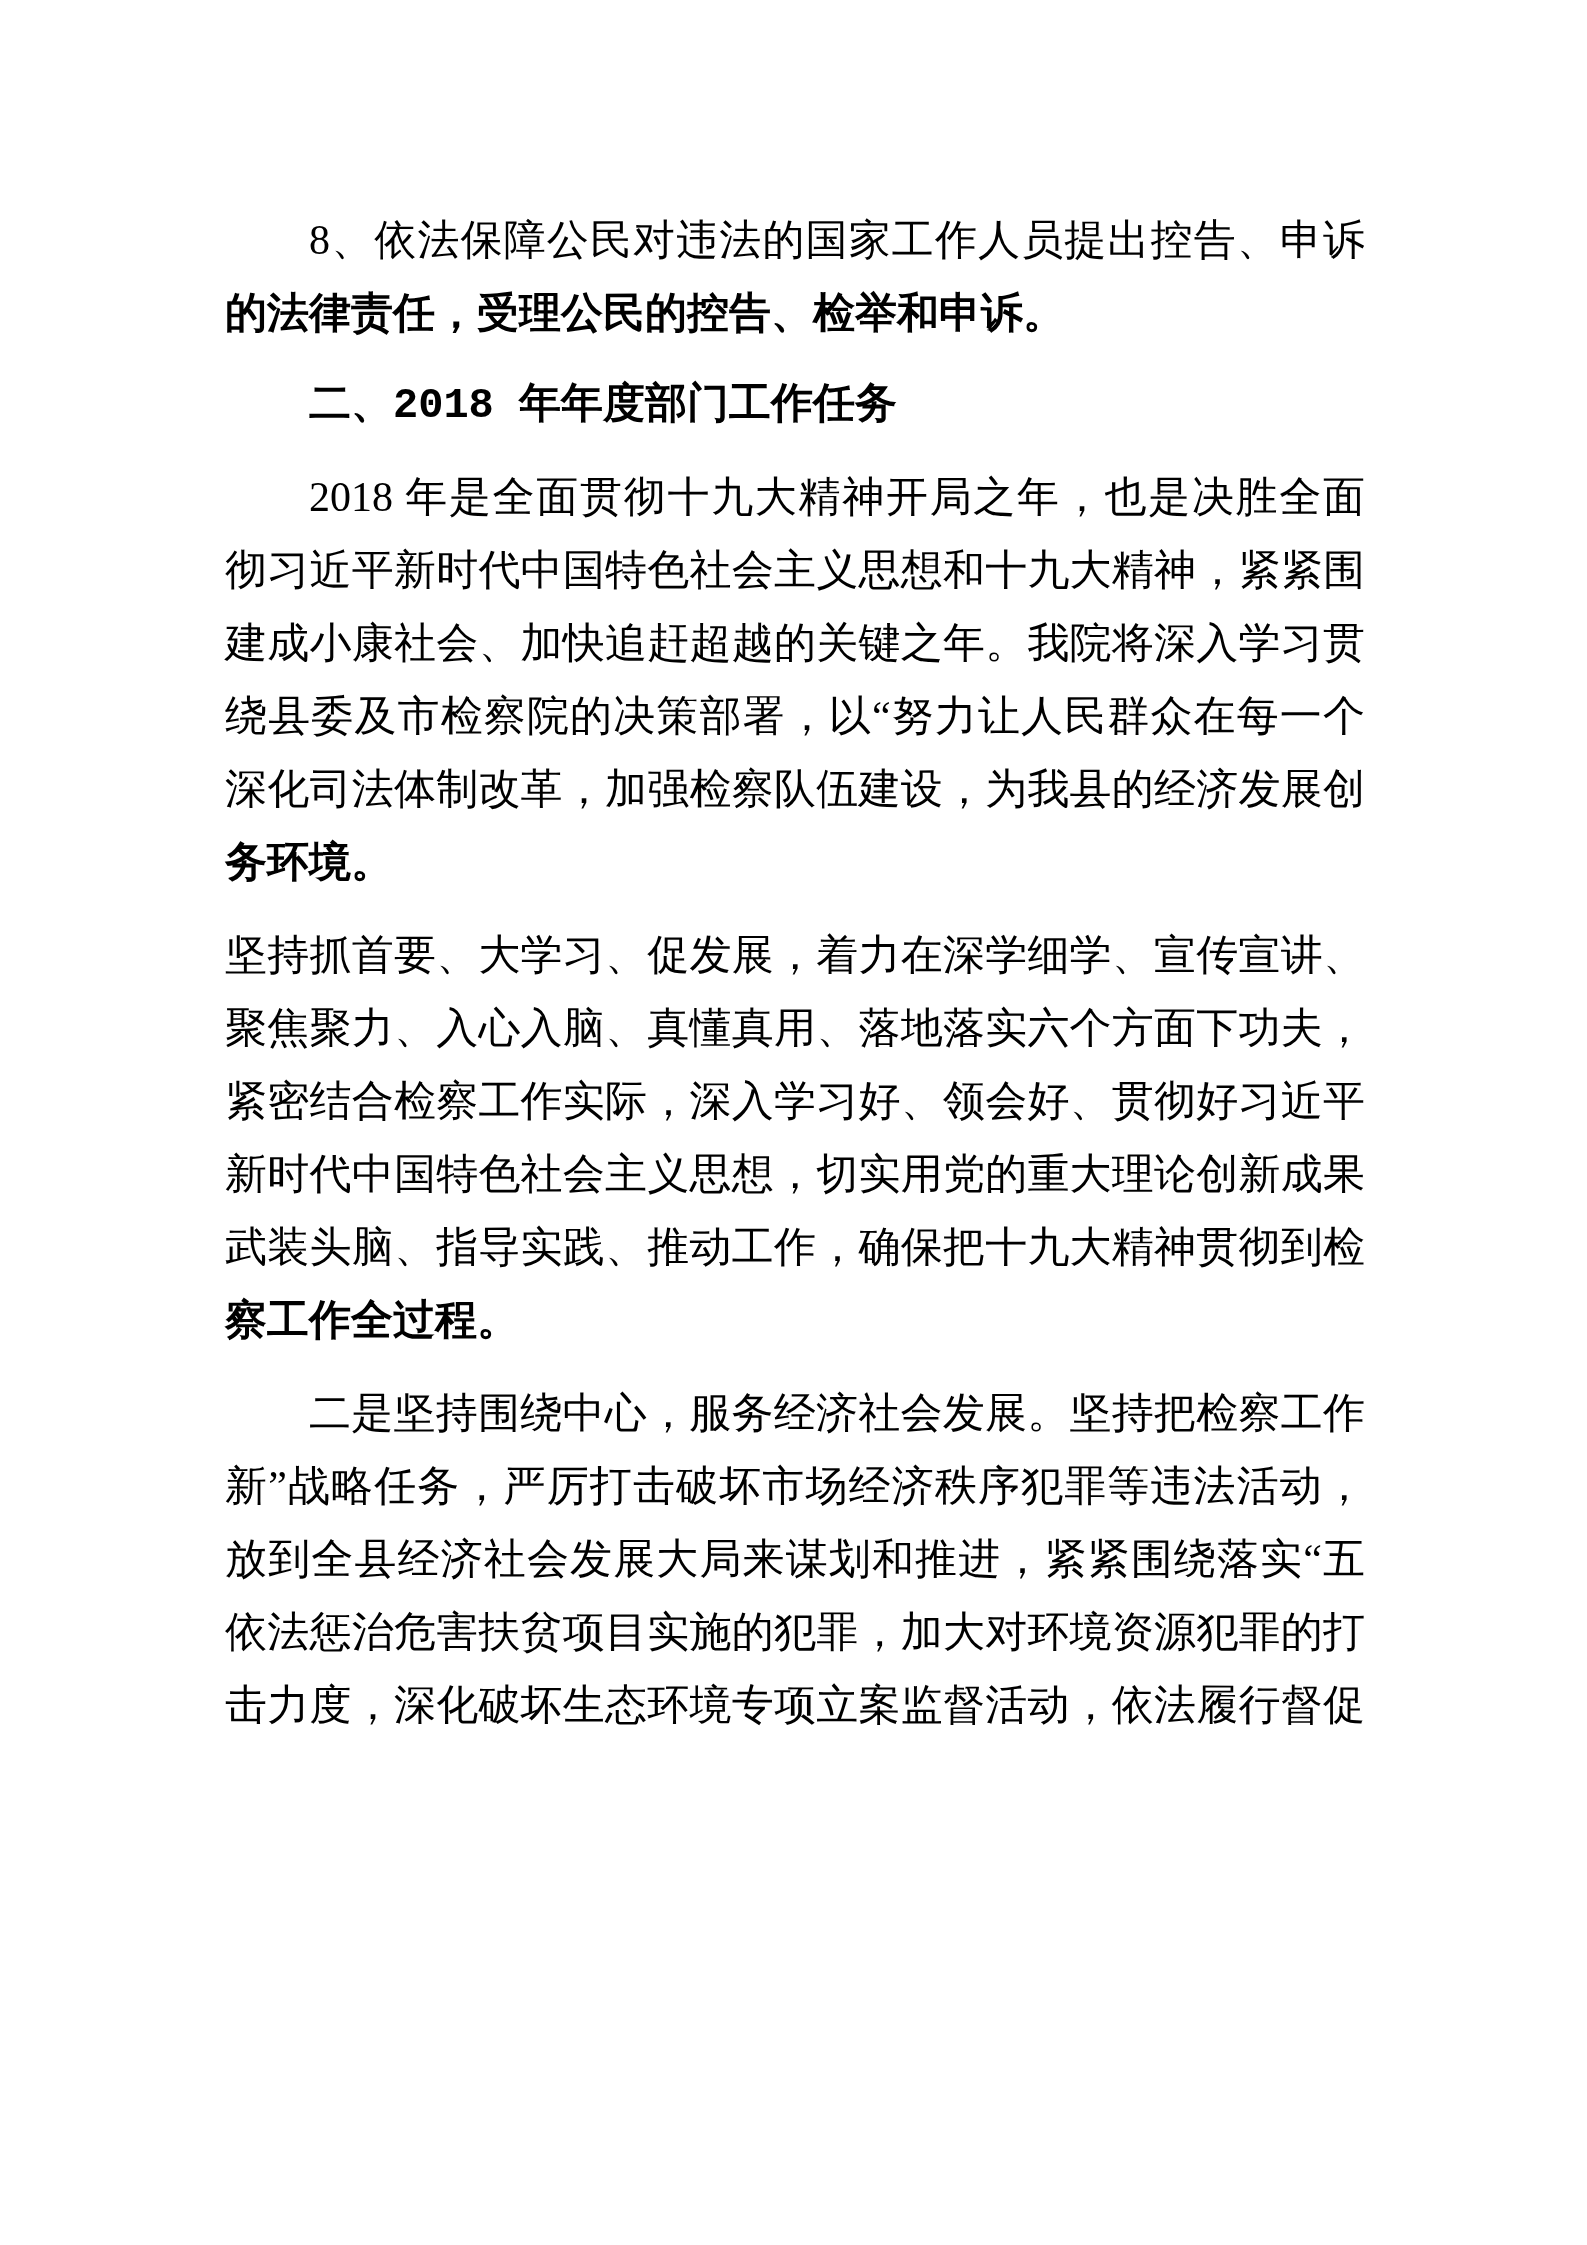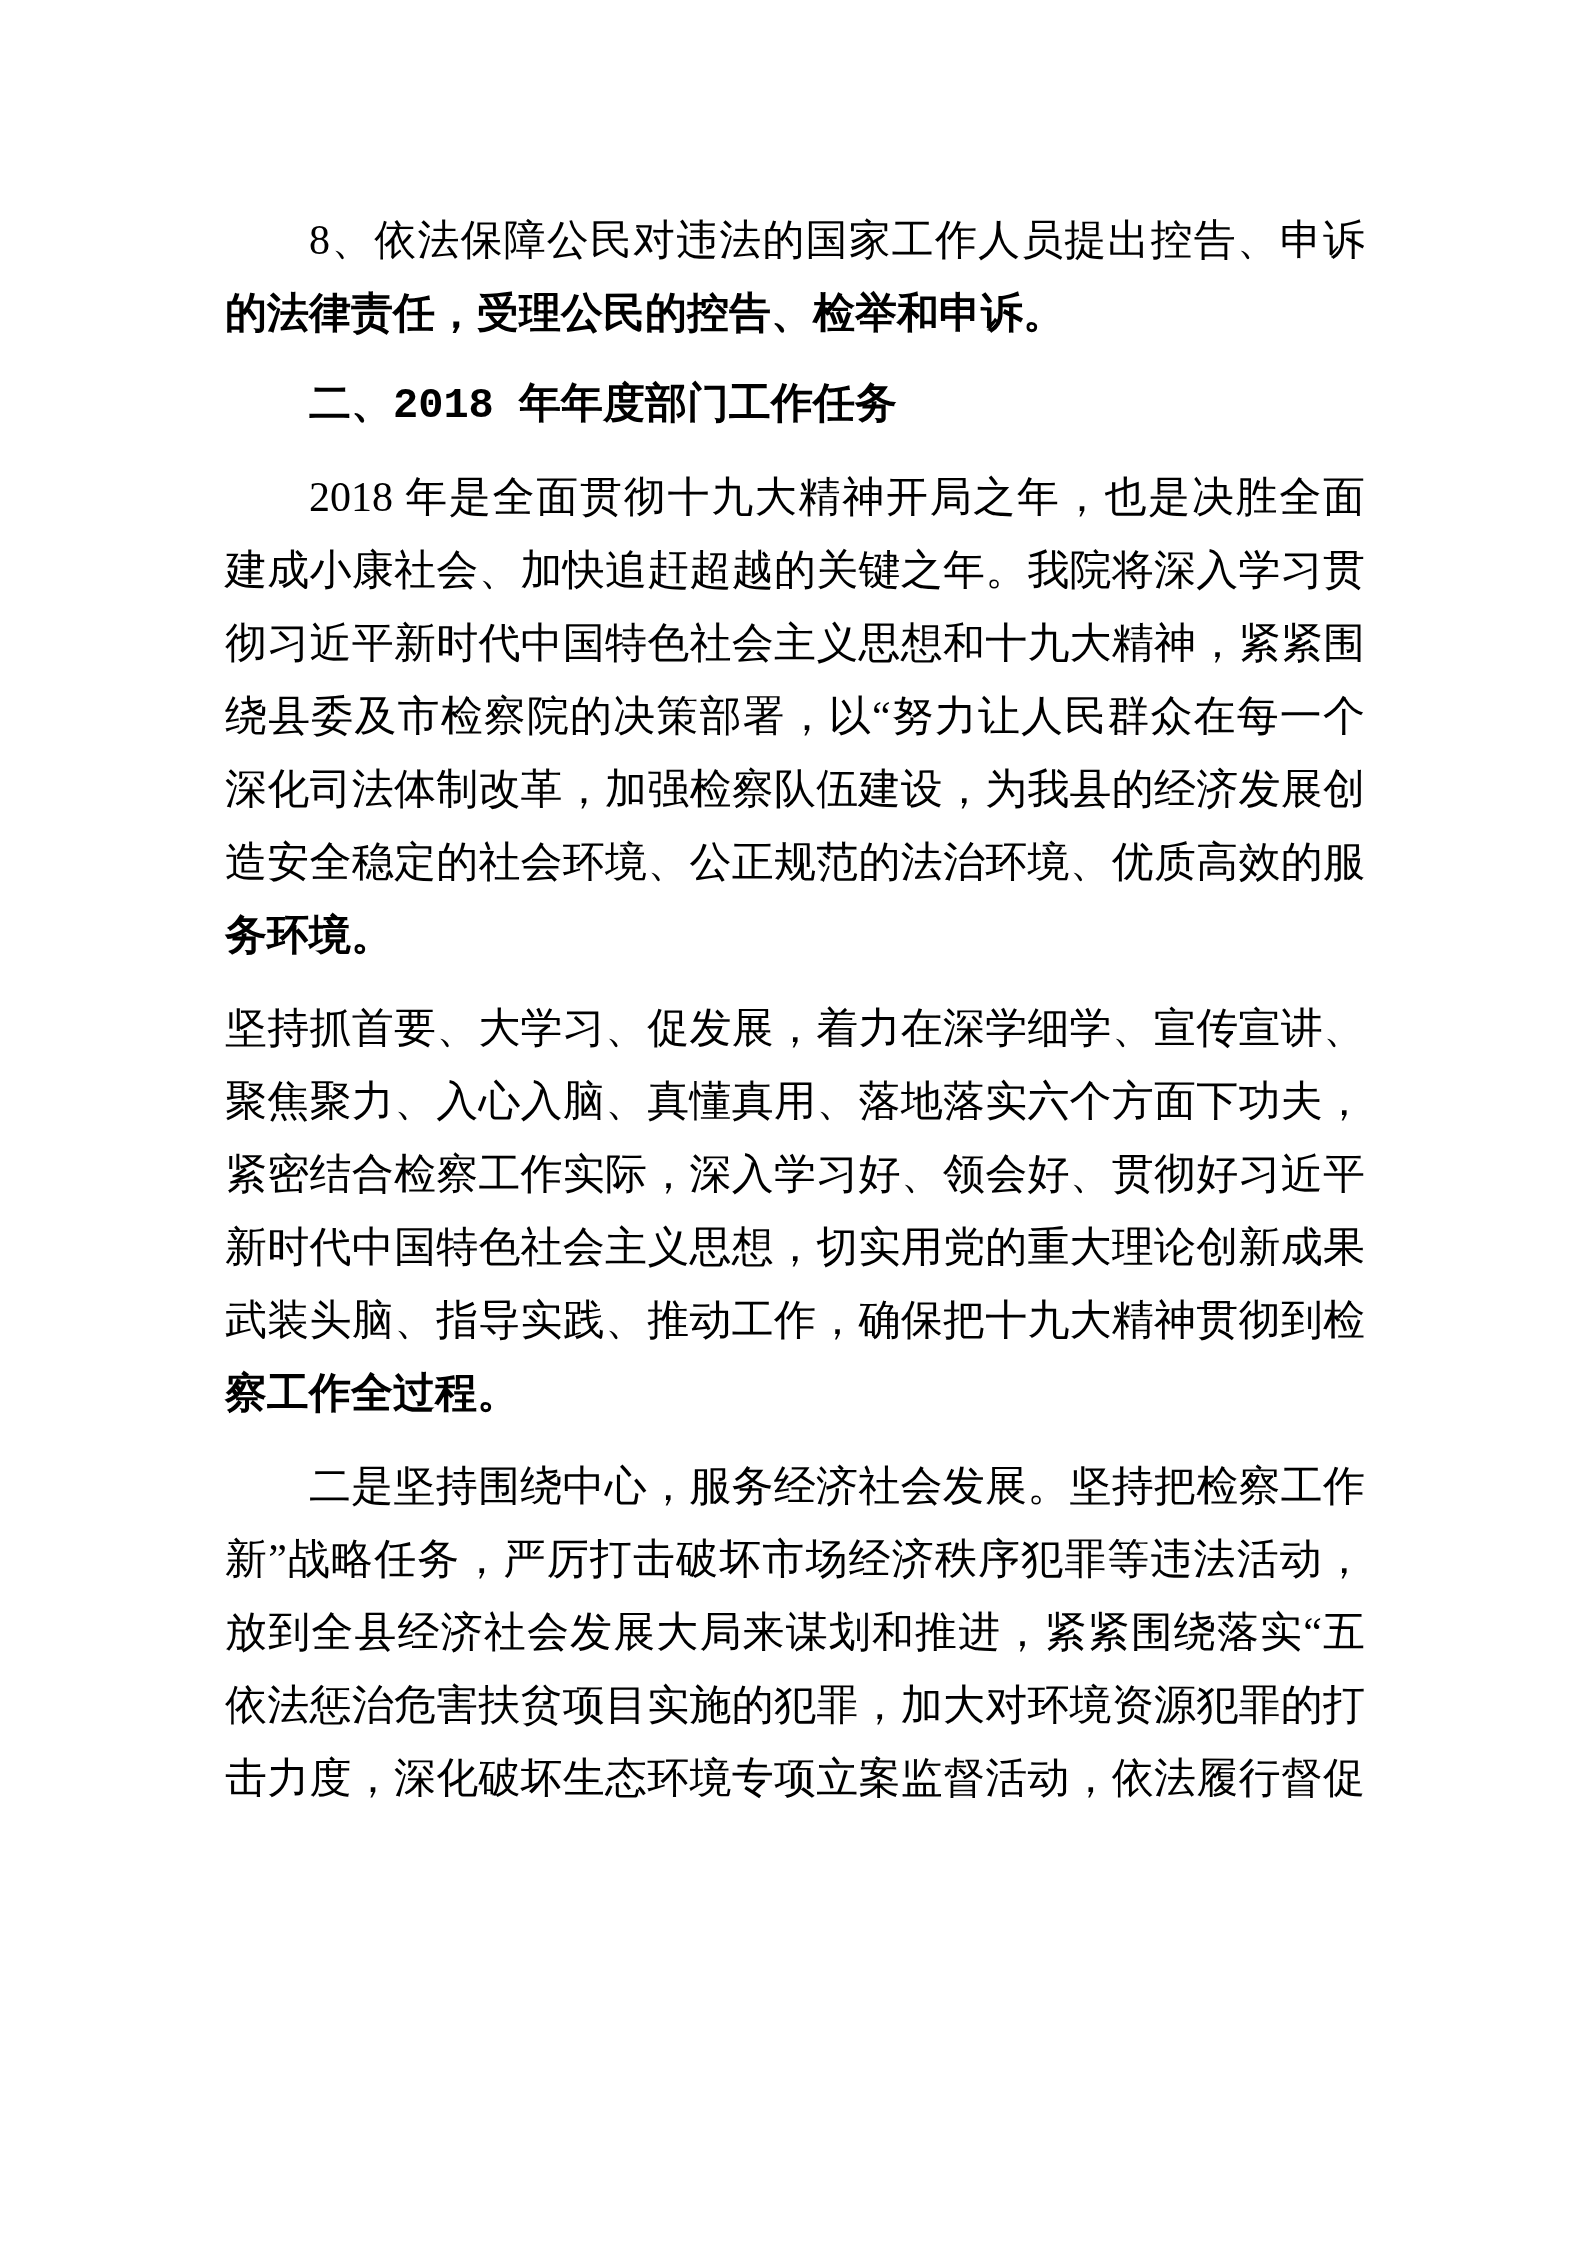--- a/index.html
+++ b/index.html
@@ -55,25 +55,24 @@
 
 <div class="page">
   <div class="doc">
       <div class="para">
         <div class="line indent">8、依法保障公民对违法的国家工作人员提出控告、申诉</div>
         <div class="line no-fill">的法律责任，受理公民的控告、检举和申诉。</div>
       </div>
       <div class="heading">二、2018 年年度部门工作任务</div>
       <div class="para">
         <div class="line indent">2018 年是全面贯彻十九大精神开局之年，也是决胜全面</div>
+        <div class="line">彻习近平新时代中国特色社会主义思想和十九大精神，紧紧围</div>
         <div class="line">建成小康社会、加快追赶超越的关键之年。我院将深入学习贯</div>
-        <div class="line">彻习近平新时代中国特色社会主义思想和十九大精神，紧紧围</div>
         <div class="line">绕县委及市检察院的决策部署，以“努力让人民群众在每一个</div>
         <div class="line">深化司法体制改革，加强检察队伍建设，为我县的经济发展创</div>
-        <div class="line">造安全稳定的社会环境、公正规范的法治环境、优质高效的服</div>
         <div class="line no-fill">务环境。</div>
       </div>
       <div class="para">
         <div class="line">坚持抓首要、大学习、促发展，着力在深学细学、宣传宣讲、</div>
         <div class="line">聚焦聚力、入心入脑、真懂真用、落地落实六个方面下功夫，</div>
         <div class="line">紧密结合检察工作实际，深入学习好、领会好、贯彻好习近平</div>
         <div class="line">新时代中国特色社会主义思想，切实用党的重大理论创新成果</div>
         <div class="line">武装头脑、指导实践、推动工作，确保把十九大精神贯彻到检</div>
         <div class="line no-fill">察工作全过程。</div>
       </div>

